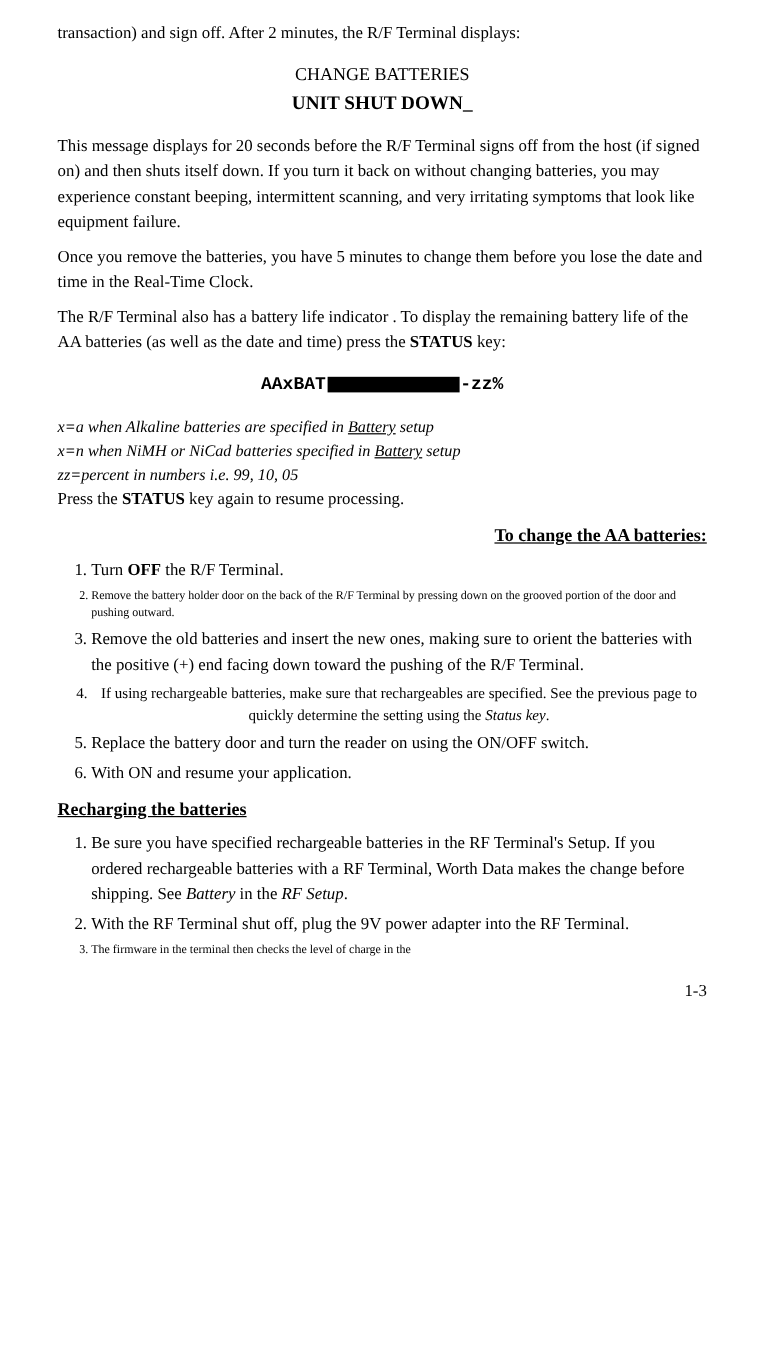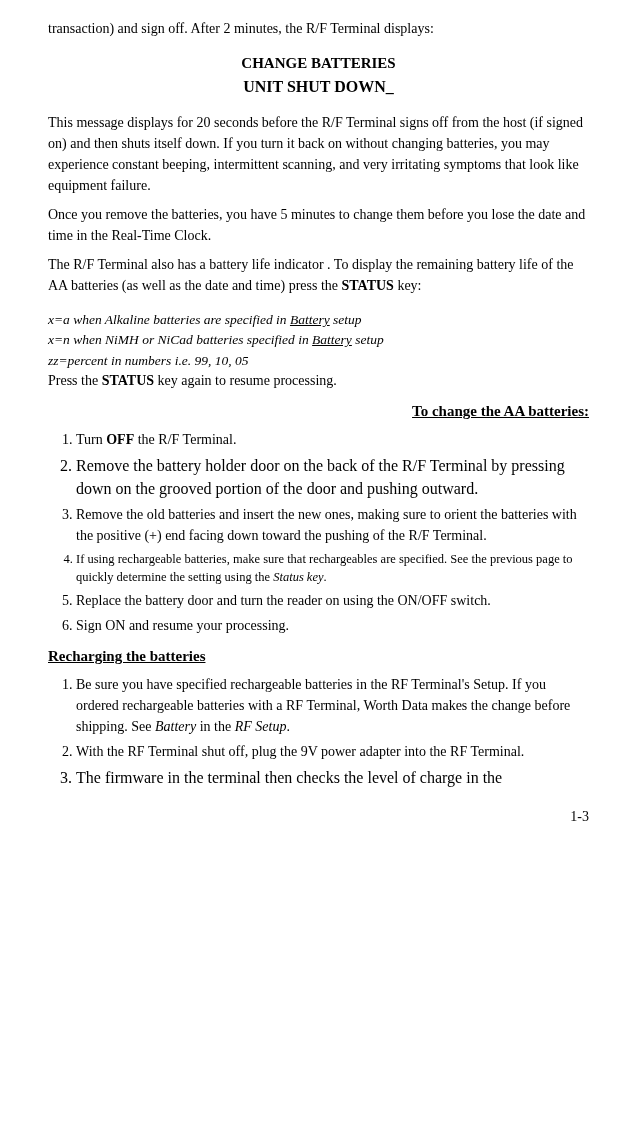--- a/index.html
+++ b/index.html
@@ -16,21 +16,21 @@
     .page-text {
       font-size: 14px;
       line-height: 1.5;
       margin-bottom: 8px;
     }
     .centered-block {
       text-align: center;
       margin: 14px 0 14px 0;
     }
     .centered-block .line1 {
-      font-weight: bold;
+      font-weight: normal;
       font-size: 15px;
     }
     .centered-block .line2 {
       font-weight: bold;
       font-size: 16px;
     }
     .mono-display {
       font-family: Courier New, Courier, monospace;
       font-weight: bold;
       font-size: 15px;
@@ -50,21 +50,21 @@
     ol {
       margin-left: 28px;
       margin-bottom: 8px;
     }
     ol li {
       font-size: 14px;
       line-height: 1.5;
       margin-bottom: 4px;
     }
     ol li.small-text {
-      font-size: 16px;
+      font-size: 10px;
       line-height: 1.45;
     }
     .page-number {
       text-align: right;
       font-size: 14px;
       margin-top: 18px;
     }
     .black-blocks {
       display: inline-block;
       background: #000;
@@ -106,20 +106,23 @@
 
 <p class="page-text">This message displays for 20 seconds before the R/F Terminal signs off from the host (if signed on) and then shuts itself down. If you turn it back on without changing batteries, you may experience constant beeping, intermittent scanning, and very irritating symptoms that look like equipment failure.</p>
 
 <p class="page-text">Once you remove the batteries, you have 5 minutes to change them before you lose the date and time in the Real-Time Clock.</p>
 
 <p class="page-text">
   <span>The R/F Terminal also has a battery life indicator .  To display the remaining battery life of the AA batteries (as well as the date and time) press the </span><span class="bold-inline">STATUS</span><span> key:</span>
 </p>
 
 <div class="centered-block">
+  <span class="mono-display">
+    <span>AAxBAT</span><span class="black-blocks"></span><span>-zz%</span>
+  </span>
 </div>
 
 <p class="italic-mixed">
   x=<em>a</em> when Alkaline batteries are specified in <span class="underline">Battery</span> setup
 </p>
 <p class="italic-mixed">
   x=<em>n</em> when NiMH or NiCad batteries specified in <span class="underline">Battery</span> setup
 </p>
 <p class="italic-mixed">zz=percent in numbers i.e. 99, 10, 05</p>
 
@@ -132,28 +135,28 @@
 <ol>
   <li>
     Turn <span class="bold-inline">OFF</span> the R/F Terminal.
   </li>
   <li class="small-text">
     Remove the battery holder door on the back of the R/F Terminal by pressing down on the grooved portion of the door and pushing outward.
   </li>
   <li>
     Remove the old batteries and insert the new ones, making sure to orient the batteries with the positive (+) end facing down toward the pushing of the R/F Terminal.
   </li>
-  <li style="font-size:12.5px; line-height:1.45;">
+  <li style="font-size:12.5px; line-height:1.45;text-align:center;">
     If using rechargeable batteries, make sure that rechargeables are specified. See the previous page to quickly determine the setting using the <em>Status key</em>.
   </li>
   <li>
     Replace the battery door and turn the reader on using the ON/OFF switch.
   </li>
   <li>
-    Sign ON and resume your processing.
+    With ON and resume your application.
   </li>
 </ol>
 
 <span class="recharging-head">Recharging the batteries</span>
 
 <ol>
   <li>
     Be sure you have specified rechargeable batteries in the RF Terminal's Setup. If you ordered rechargeable batteries with a RF Terminal, Worth Data makes the change before shipping. See <em><span class="underline">Battery</span></em> in the <em><span class="underline">RF Setup</span></em>.
   </li>
   <li>

